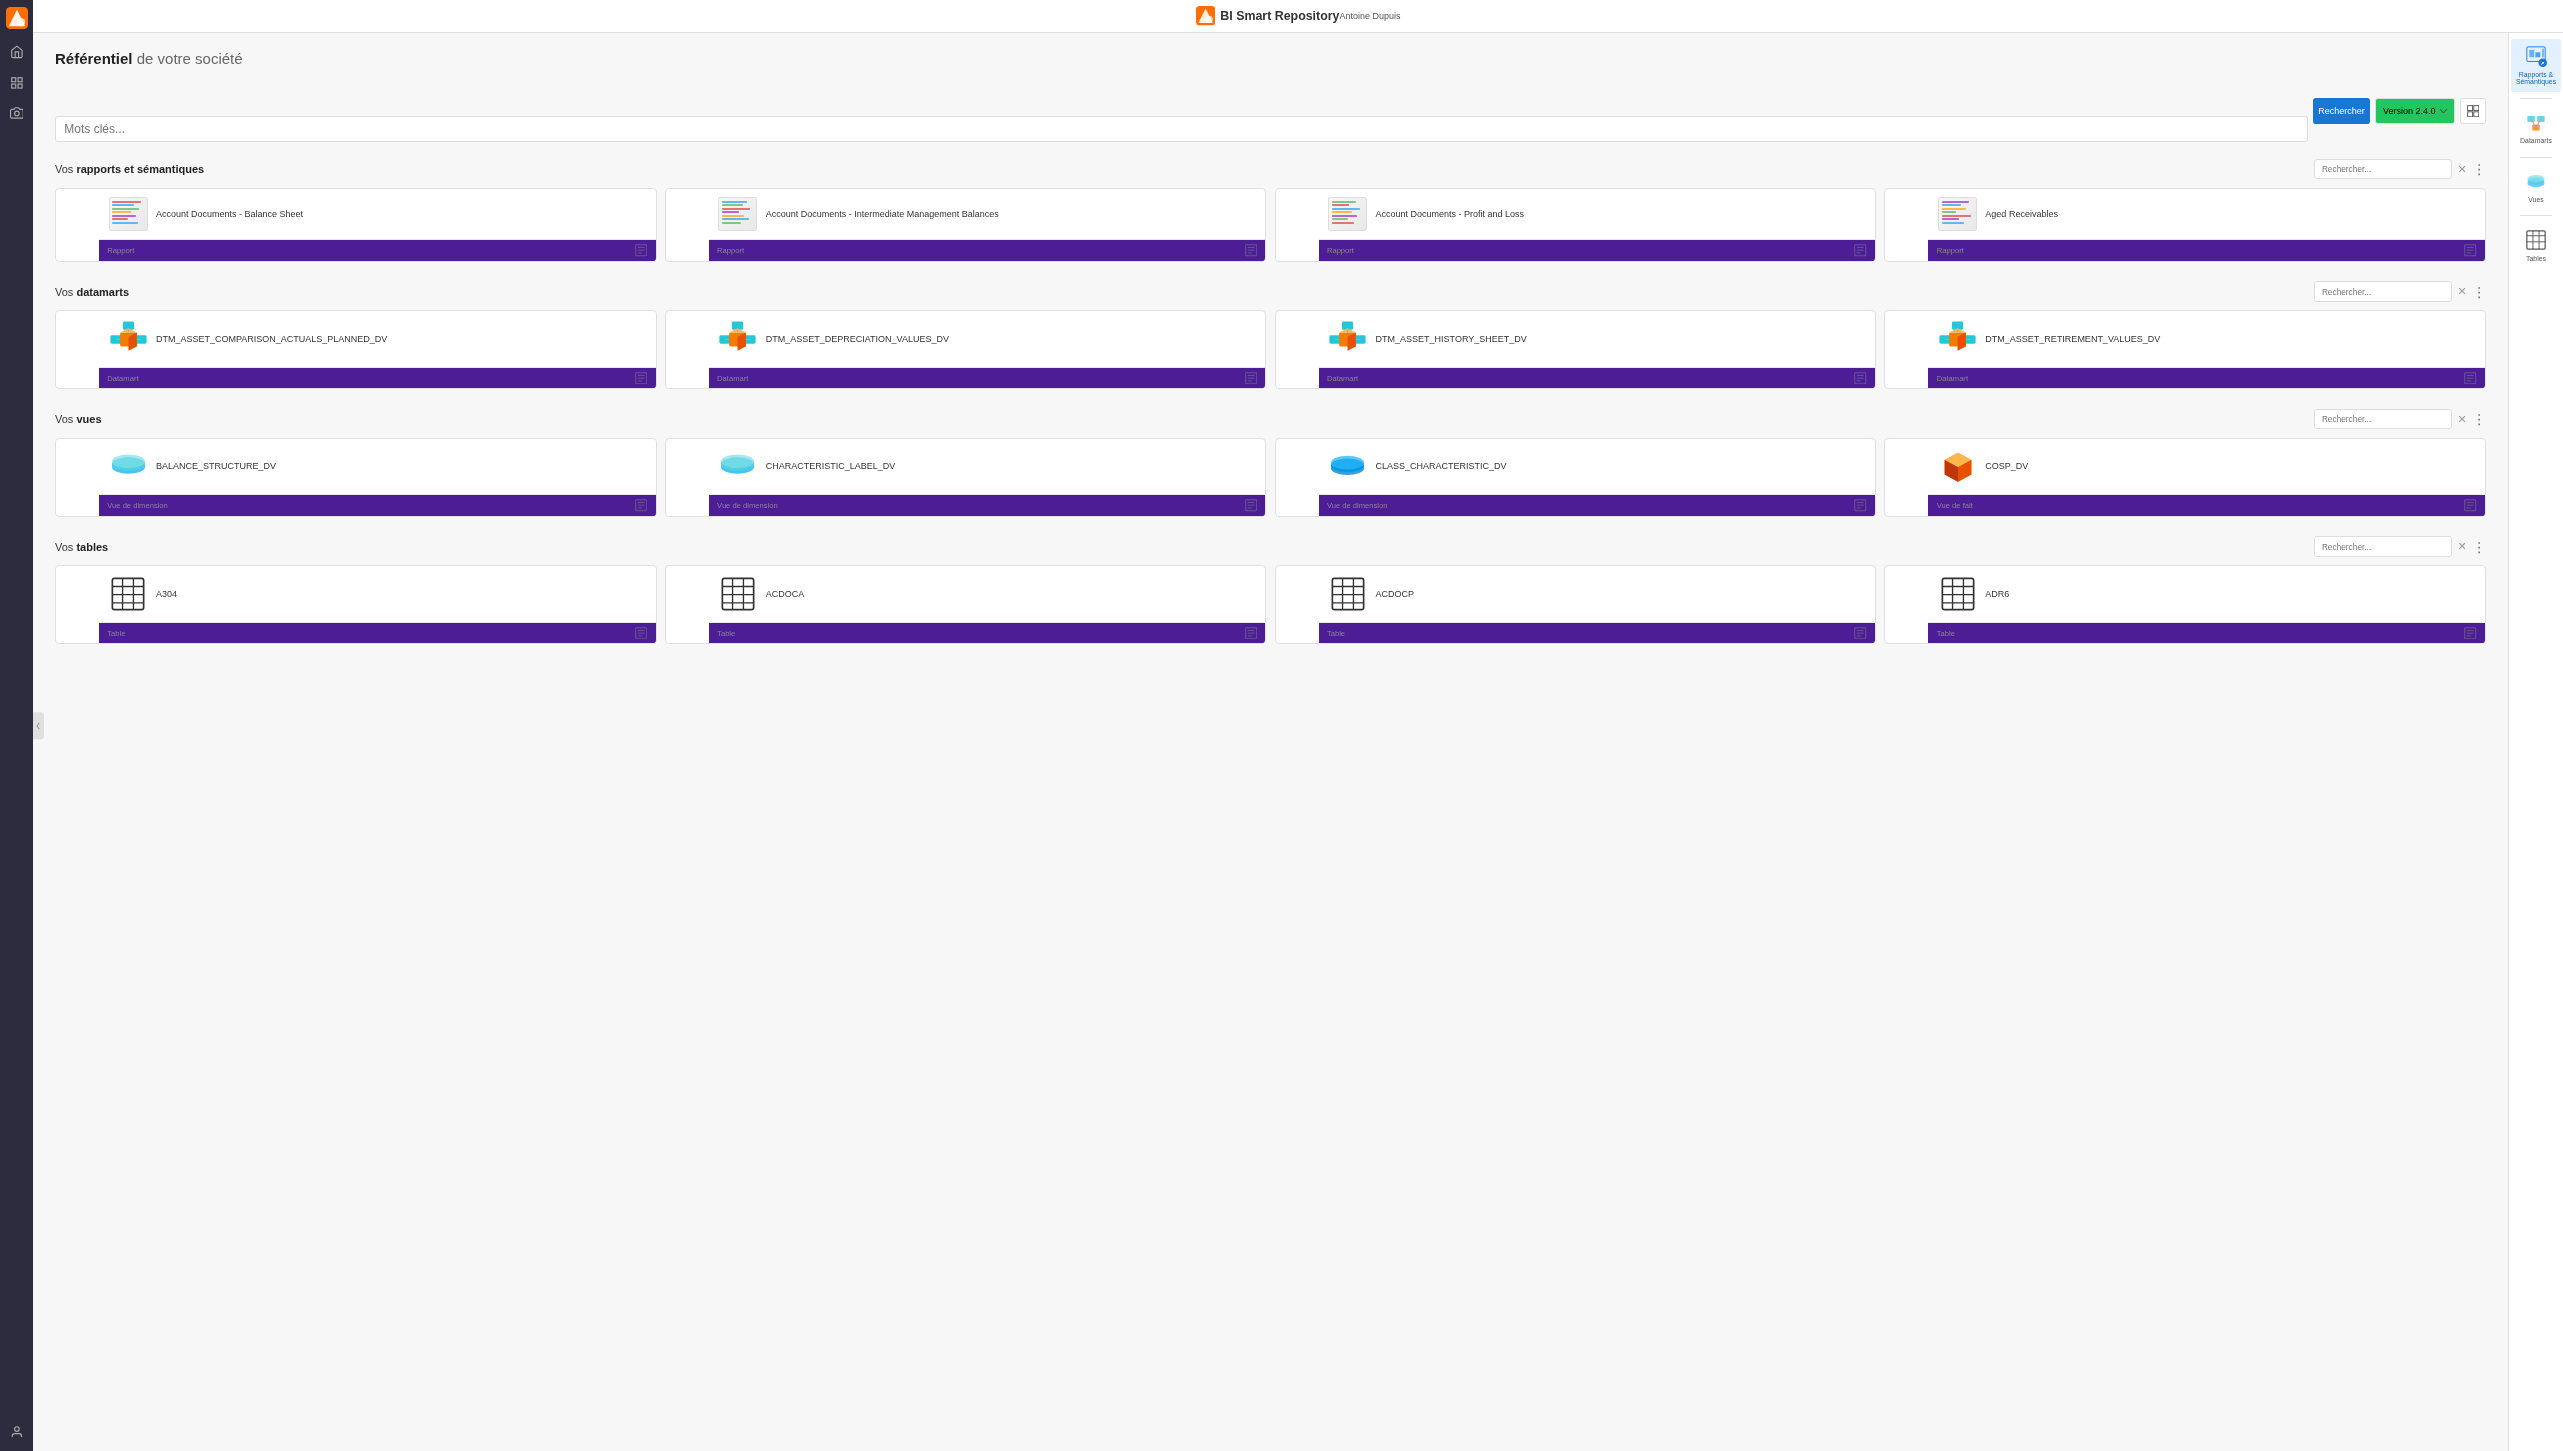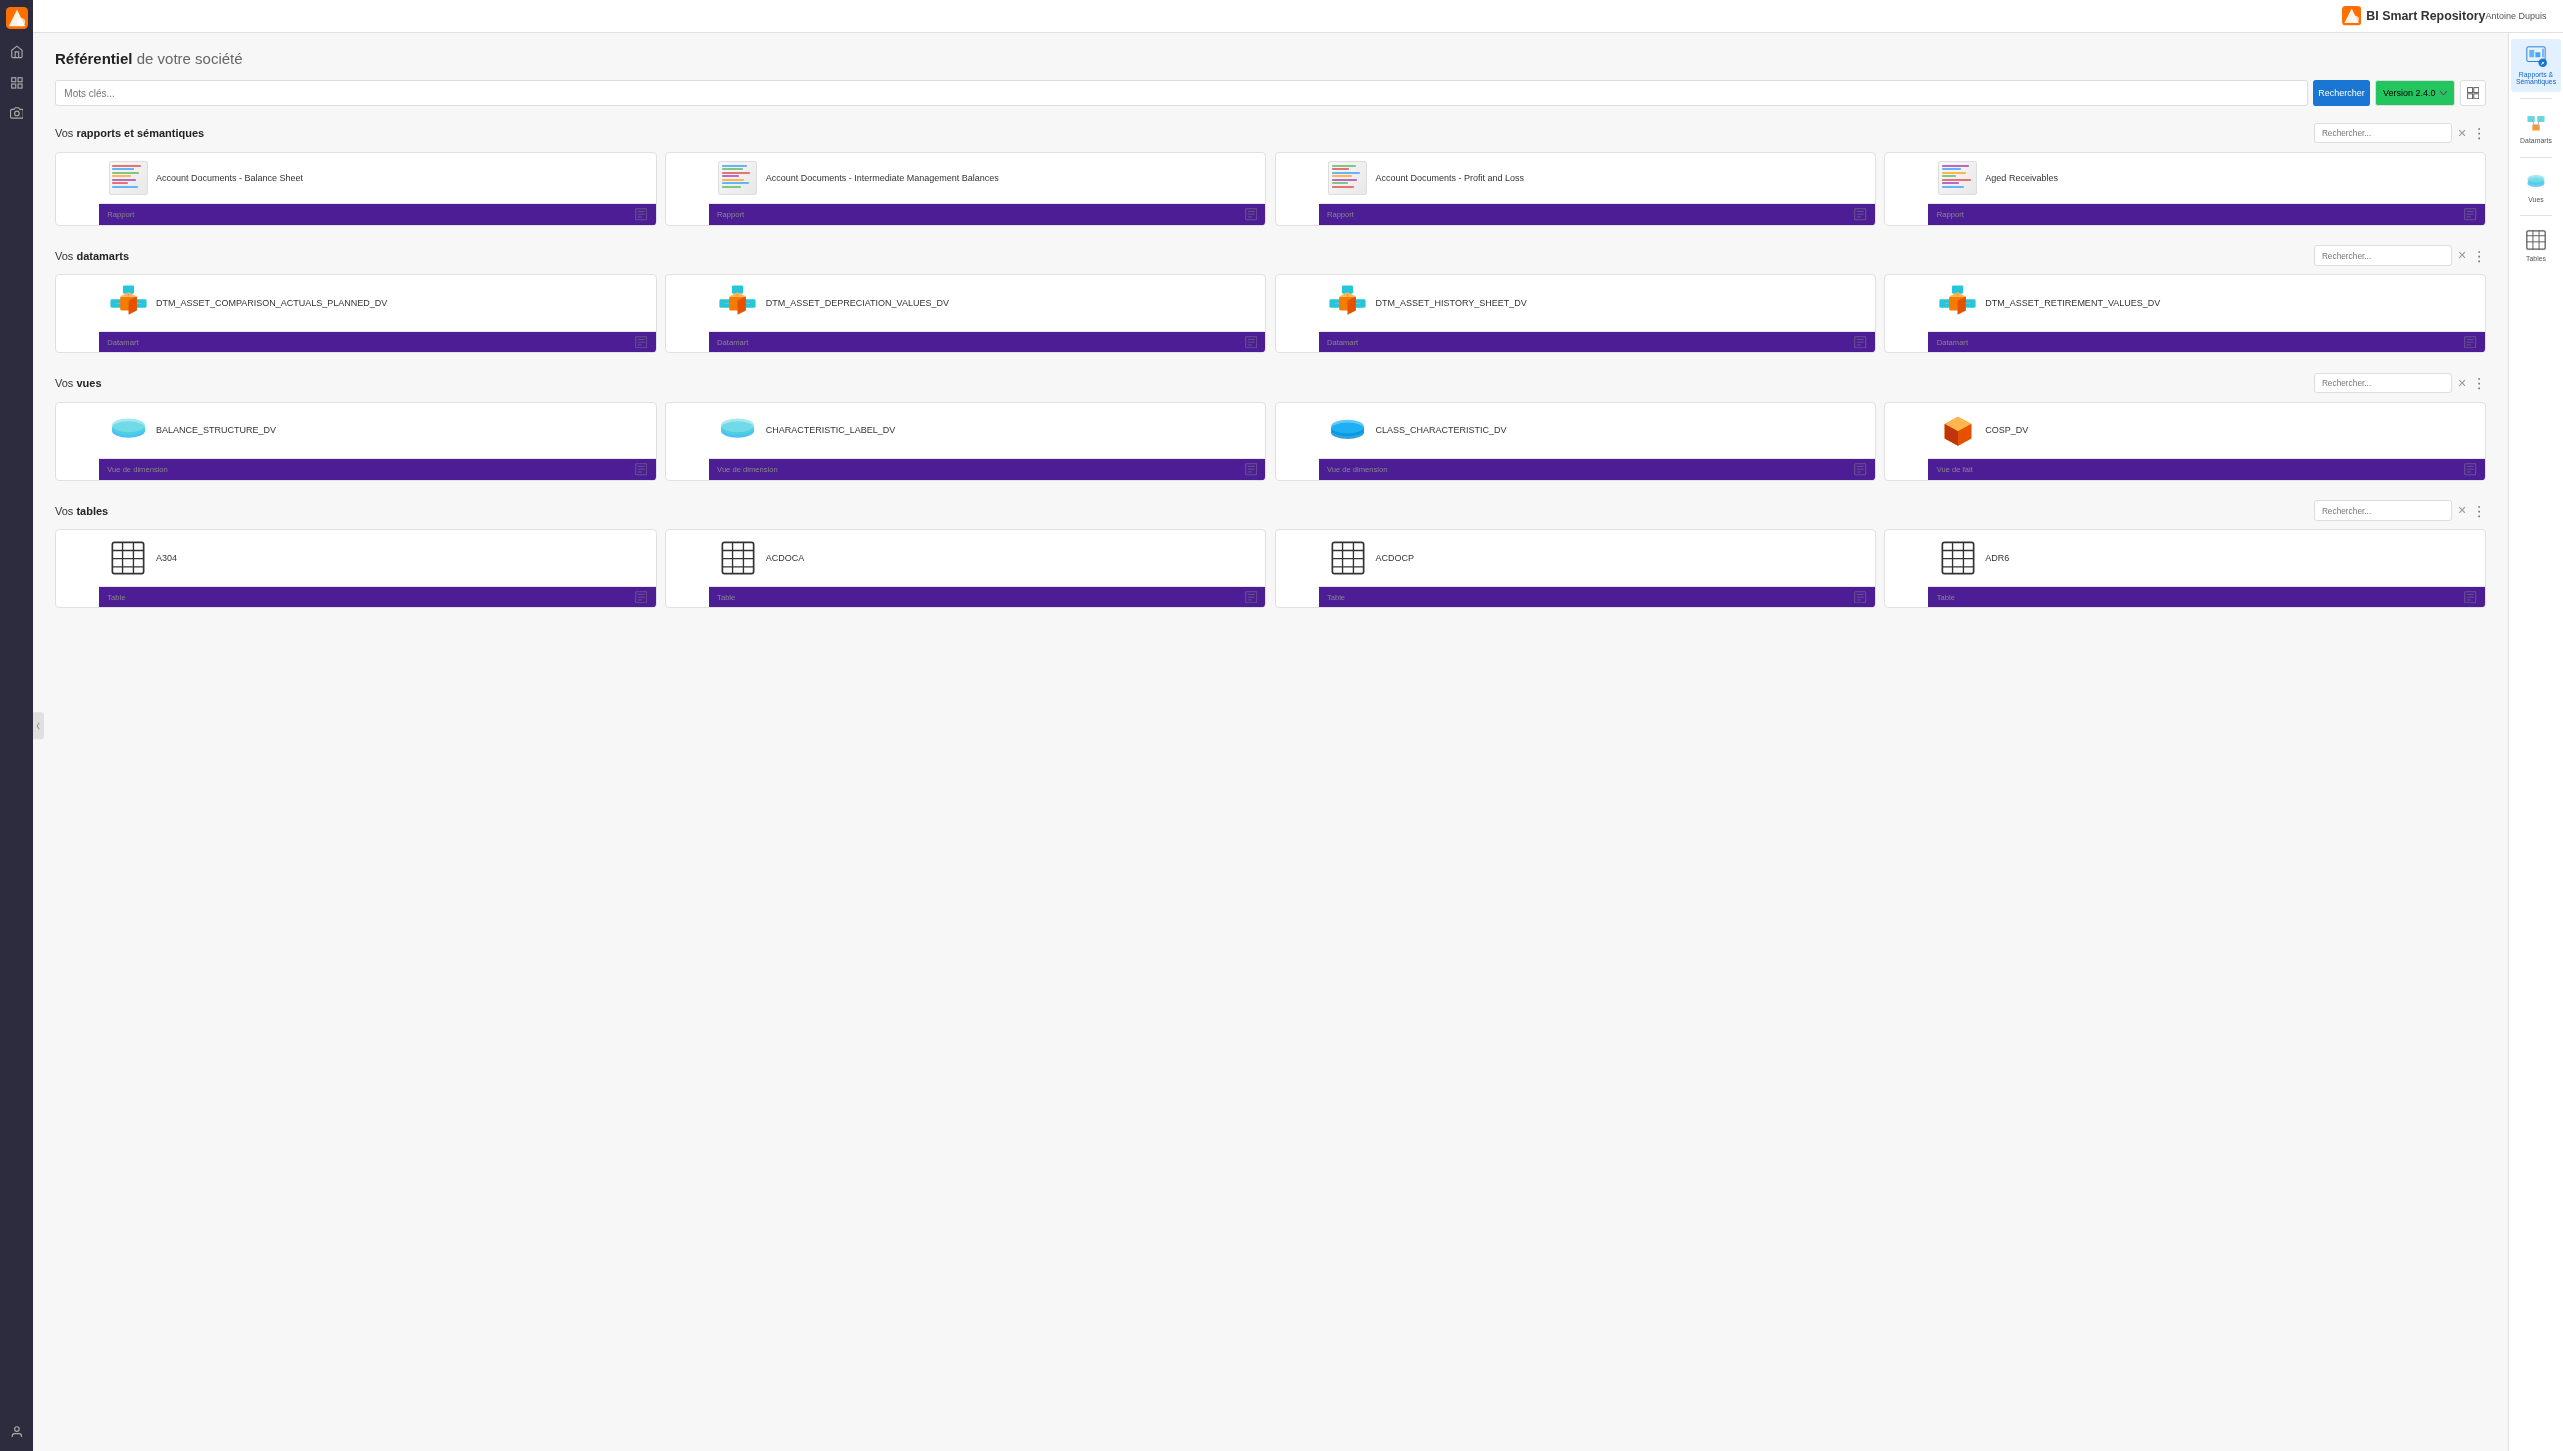--- a/index.html
+++ b/index.html
@@ -58,21 +58,21 @@
       overflow: hidden;
     }
 
     
     .top-bar {
       background: #fff;
       padding: 0 16.5px;
       height: 33px;
       display: flex;
       align-items: center;
-      justify-content: flex-end;
+      justify-content: center;
       border-bottom: 0.7px solid #e0e0e0;
       flex-shrink: 0;
     }
     .app-title {
       display: flex;
       align-items: center;
       gap: 5.5px;
     }
     .app-title-logo {
       width: 19.3px;
@@ -118,24 +118,25 @@
       gap: 5.5px;
       margin-bottom: 16.5px;
       align-items: center;
     }
     .search-input {
       flex: 1;
       height: 26px;
       border: 0.7px solid #ddd;
       border-radius: 2.8px;
       padding: 0 8.3px;
-      font-size: 10px;
+      font-size: 12px;
       color: #999;
       background: #fff;
       outline: none;
+      margin-top: 36px;
     }
     .search-btn {
       height: 26px;
       padding: 0 5px;
       background: #1976d2;
       color: #fff;
       border: none;
       border-radius: 2.8px;
       font-size: 9px;
       cursor: pointer;

